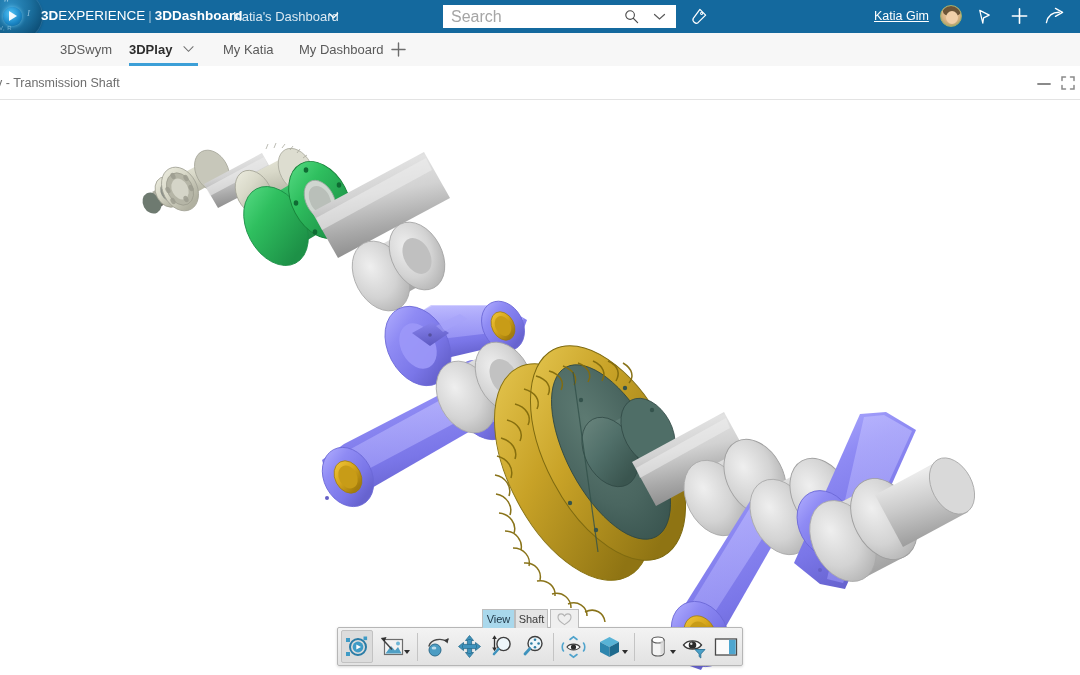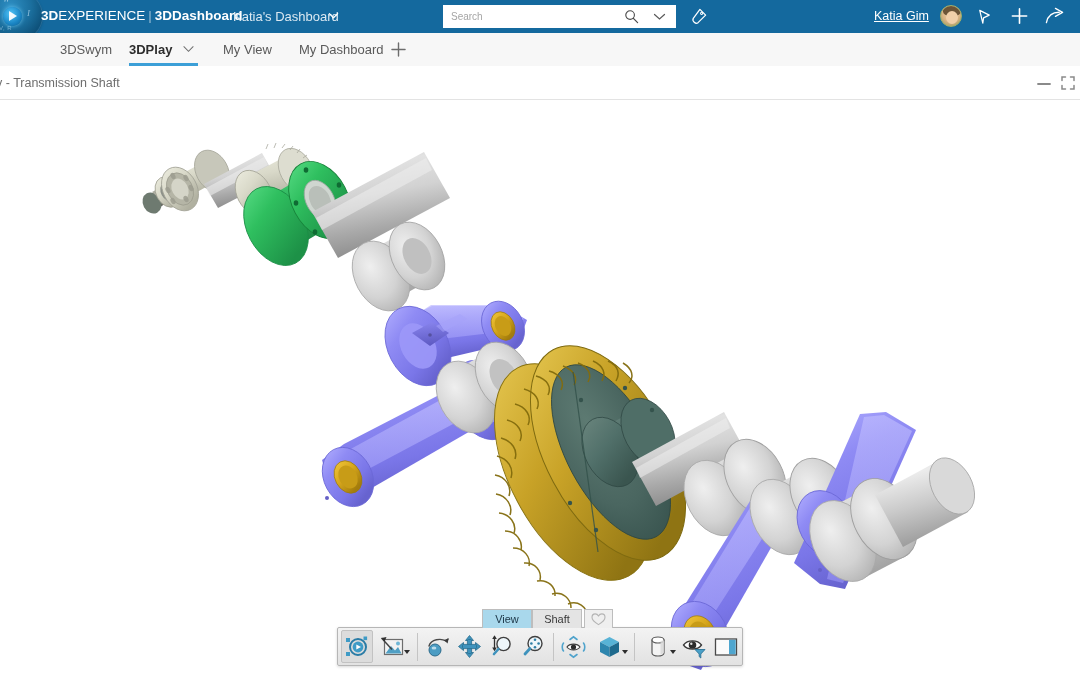--- a/index.html
+++ b/index.html
@@ -76,21 +76,21 @@
   #search-box {
     position: absolute; left: 443px; top: 5px;
     width: 233px; height: 23px;
     background: #ffffff;
     display: flex; align-items: center;
   }
   #search-input {
     border: none; outline: none;
     width: 165px; height: 21px;
     margin-left: 8px;
-    font-size: 10px; color: #333;
+    font-size: 16px; color: #333;
     font-family: "Liberation Sans", sans-serif;
     background: transparent;
   }
   #search-input::placeholder { color: #a5a5a5; }
   #search-submit-icon {
     position: absolute; right: 37px; top: 4px;
     width: 15px; height: 15px;
   }
   #search-dropdown-icon {
     position: absolute; right: 10px; top: 7px;
@@ -173,21 +173,21 @@
   }
   #model-svg { position: absolute; top: 0; left: 0; }
 
   
   #toolbar-tabs {
     position: absolute; left: 482px; top: 609px;
     display: flex; align-items: flex-end;
     z-index: 5;
   }
   .tb-tab {
-    width: 50px; height: 19px;
+    width: 33px; height: 19px;
     display: flex; align-items: center; justify-content: center;
     font-size: 11px; color: #3a3a3a;
     border: 1px solid #bdbdbd; border-bottom: none;
     background: #e4e4e4;
   }
   .tb-tab.active { background: #a9d8ec; color: #20394a; }
   #toolbar-fav-tab {
     width: 29px; height: 19px;
     display: flex; align-items: center; justify-content: center;
     border: 1px solid #bdbdbd; border-bottom: none;
@@ -292,21 +292,21 @@
   <div class="tab" id="tab-3dswym">
     <span>3DSwym</span>
   </div>
   <div class="tab active" id="tab-3dplay">
     <span>3DPlay</span>
     <svg id="tab-3dplay-chevron" viewBox="0 0 12 8">
       <path d="M1 1.5 L6 6.5 L11 1.5" fill="none" stroke="#6d6d6d" stroke-width="1.1" stroke-linecap="round"></path>
     </svg>
   </div>
   <div class="tab" id="tab-mynotes">
-    <span>My View</span>
+    <span>My Katia</span>
   </div>
   <div class="tab" id="tab-mydocs">
     <span>My Dashboard</span>
   </div>
   <svg id="tab-add" viewBox="0 0 16 16">
     <line x1="8" y1="1" x2="8" y2="15" stroke="#6d6d6d" stroke-width="1.5" stroke-linecap="round"></line>
     <line x1="1" y1="8" x2="15" y2="8" stroke="#6d6d6d" stroke-width="1.5" stroke-linecap="round"></line>
   </svg>
 </div>
 

